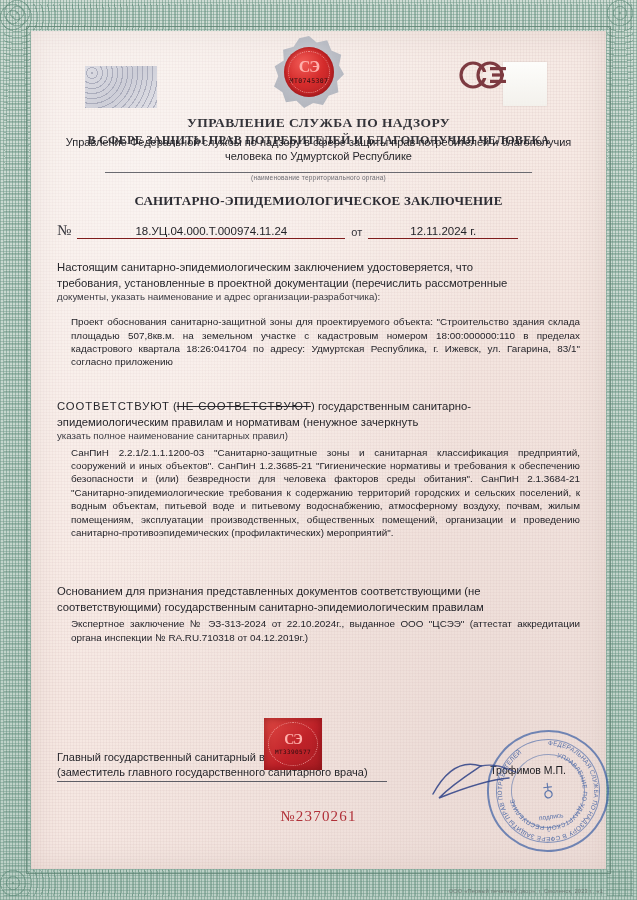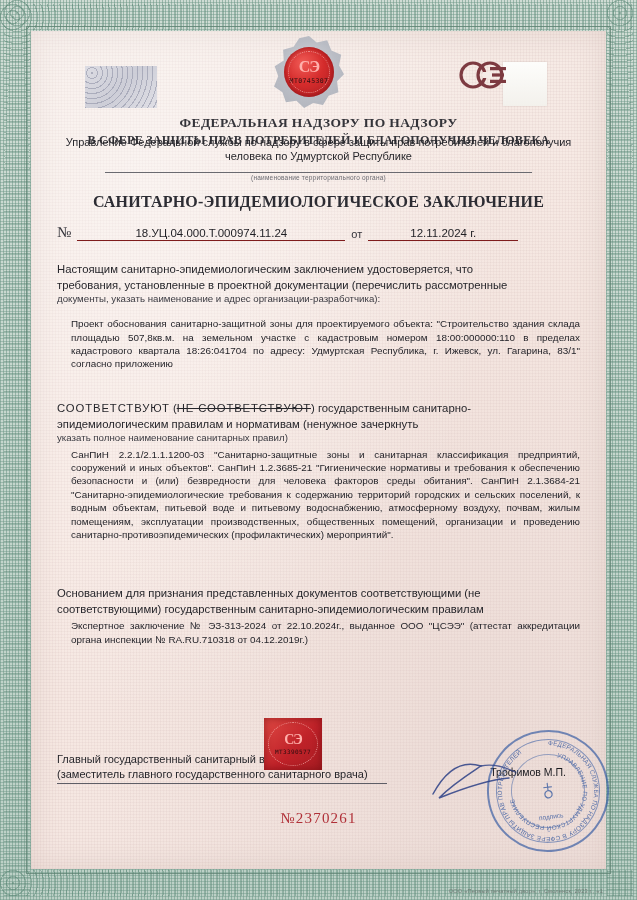--- a/index.html
+++ b/index.html
@@ -148,21 +148,21 @@
     font-size:11px;line-height:1.28;color:#26262b;
   }
   .rule{
     border-bottom:1px solid #6a6a70;height:0;
   }
   .caption{
     font-size:6.5px;color:#6b6b72;letter-spacing:.2px;
   }
   .title-main{
     font-family:"Liberation Serif","DejaVu Serif",serif;
-    font-weight:bold;font-size:16px;letter-spacing:.2px;
+    font-weight:bold;font-size:13px;letter-spacing:.2px;
     color:#2c2c33;
   }
 
   .numline{
     display:flex;align-items:flex-end;gap:6px;
     font-size:11px;
   }
   .numsym{
     font-family:"Liberation Serif","DejaVu Serif",serif;
     font-size:15px;color:#33333a;
@@ -281,21 +281,21 @@
       <rect x="33" y="15.4" width="14" height="3.2" fill="#7d3a41"></rect>
       <rect x="33" y="21.8" width="16" height="3.2" fill="#7d3a41"></rect>
       <rect x="26" y="14" width="9" height="6" fill="#f5ece8"></rect>
     </svg>
   </div>
 
   <div class="content">
 
     <div style="height:84px"></div>
 
-    <div class="t-center hdr1">ФЕДЕРАЛЬНАЯ НАДЗОРУ ПО НАДЗОРУ</div>
+    <div class="t-center hdr1">УПРАВЛЕНИЕ СЛУЖБА ПО НАДЗОРУ</div>
     <div class="t-center hdr2" style="margin-top:2px;font-size:12.2px">В СФЕРЕ ЗАЩИТЫ ПРАВ ПОТРЕБИТЕЛЕЙ И БЛАГОПОЛУЧИЯ ЧЕЛОВЕКА</div>
 
     <div class="t-center org-line" style="margin-top:-13px">Управление Федеральной службы по надзору в сфере защиты прав потребителей и благополучия</div>
     <div class="t-center org-line">человека по Удмуртской Республике</div>
 
     <div class="rule" style="margin:9px 48px 0 48px"></div>
     <div class="t-center caption" style="margin-top:1px">(наименование территориального органа)</div>
 
     <div class="t-center title-main" style="margin-top:12px">САНИТАРНО-ЭПИДЕМИОЛОГИЧЕСКОЕ ЗАКЛЮЧЕНИЕ</div>
 

